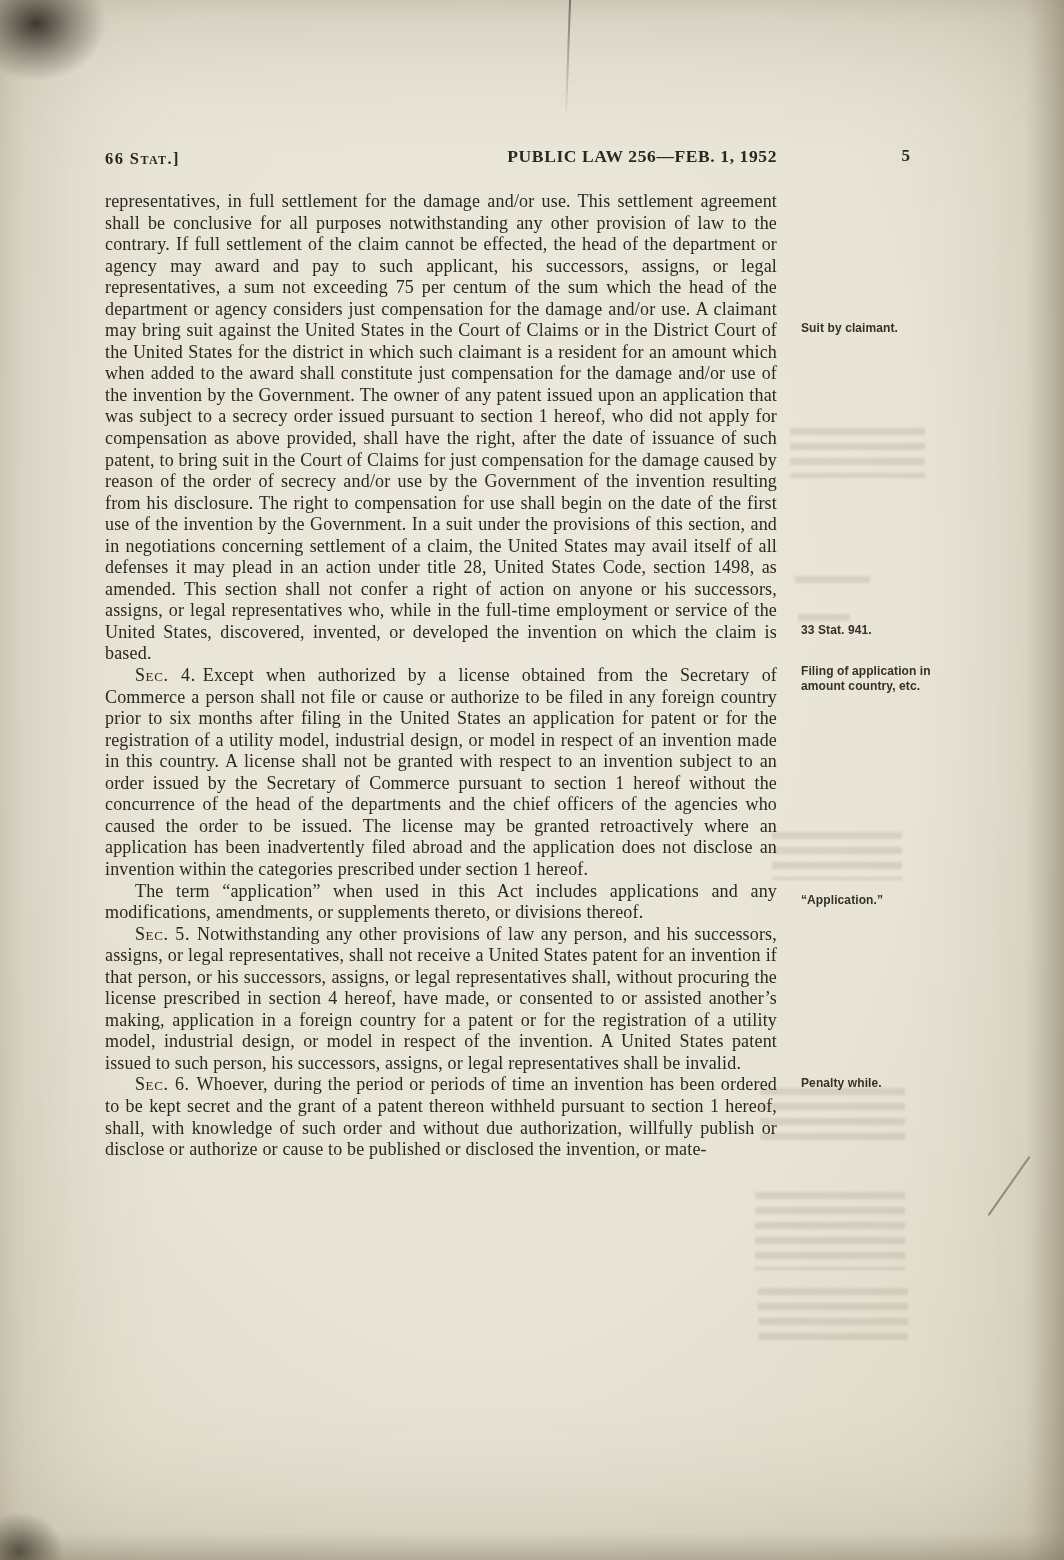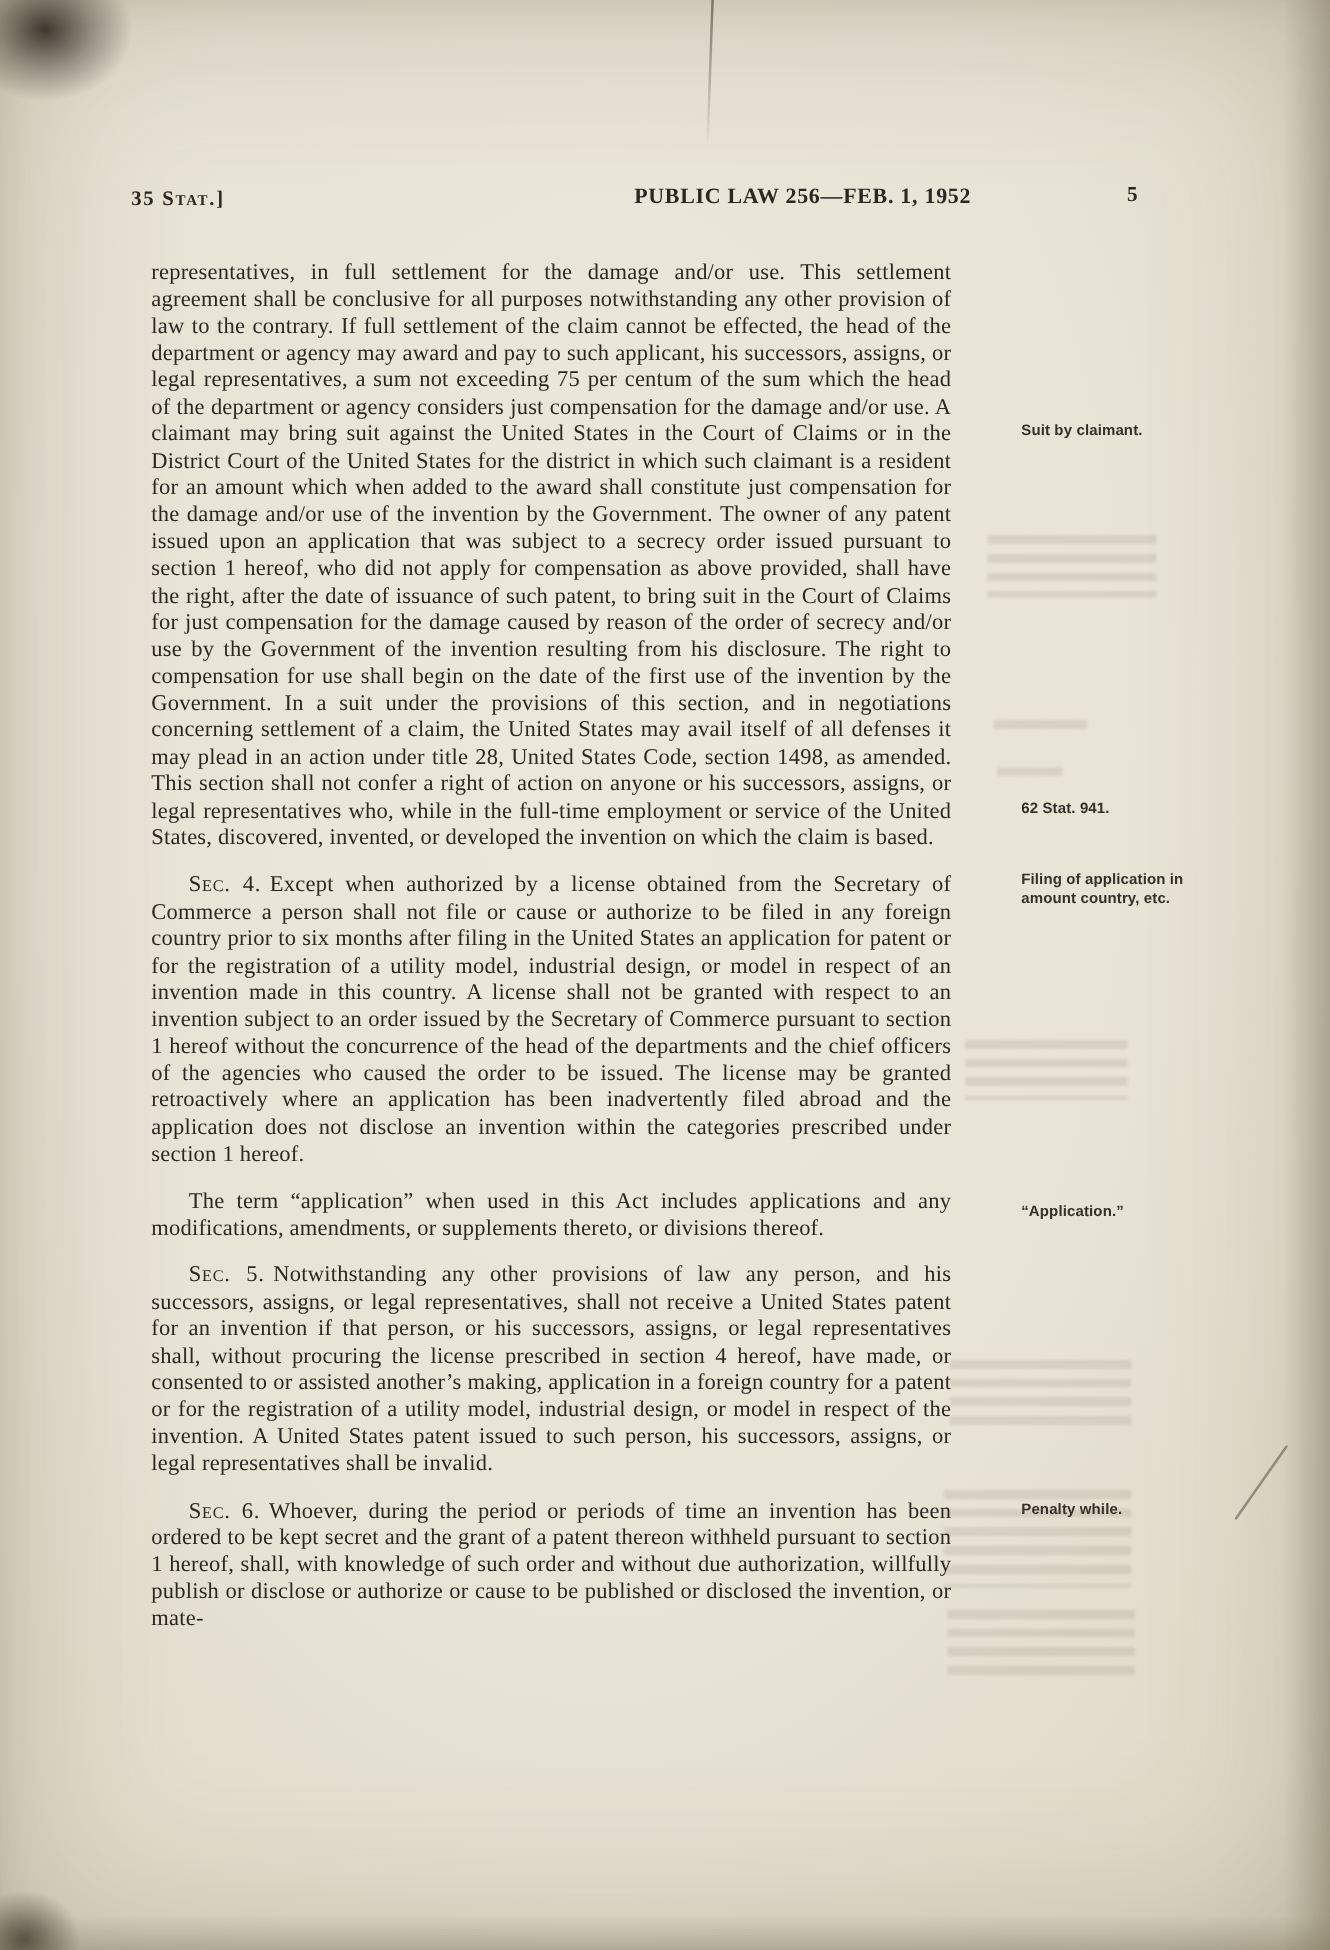--- a/index.html
+++ b/index.html
@@ -33,21 +33,21 @@
     text-align: right; font-size: 17.5px; font-weight: 700; letter-spacing: .6px;
   }
   .page-number { position: absolute; right: 0; top: 0; font-size: 17px; font-weight: 700; }
 
   
   .statute-body {
     position: absolute; left: 105px; top: 191px; width: 672px;
     font-size: 18px; line-height: 21.55px;
     text-align: justify; letter-spacing: .18px;
   }
-  .statute-body p { margin: 16px; position: relative; }
+  .statute-body p { margin: 0; position: relative; }
   .indent { text-indent: 30px; }
   .sec { font-variant: small-caps; letter-spacing: .6px; margin-right: 7px; }
 
   
   .note {
     position: absolute; left: 696px; width: 132px;
     display: block;
     font-family: "Liberation Sans", sans-serif;
     font-size: 12px; line-height: 14.5px; font-weight: 600;
     letter-spacing: .1px; color: #35312a;
@@ -117,31 +117,31 @@
 
   <div class="ghost g1"></div>
   <div class="ghost g2"></div>
   <div class="ghost g3"></div>
   <div class="ghost g4"></div>
   <div class="ghost g5"></div>
   <div class="ghost g6"></div>
   <div class="ghost g7"></div>
 
   <div class="header">
-    <span class="stat-citation">35 Stat.]</span>
+    <span class="stat-citation">66 Stat.]</span>
     <span class="law-title">PUBLIC LAW 256—FEB. 1, 1952</span>
     <span class="page-number">5</span>
   </div>
 
   <div class="statute-body">
 
     <p>
       <span>representatives, in full settlement for the damage and/or use. This settlement agreement shall be conclusive for all purposes notwithstanding any other provision of law to the contrary. If full settlement of the claim cannot be effected, the head of the department or agency may award and pay to such applicant, his successors, assigns, or legal representatives, a sum not exceeding 75 per centum of the sum which the head of the department or agency considers just compensation for the damage and/or use. A claimant may bring suit against the United States in the Court of Claims or in the District Court of the United States for the district in which such claimant is a resident for an amount which when added to the award shall constitute just compensation for the damage and/or use of the invention by the Government. The owner of any patent issued upon an application that was subject to a secrecy order issued pursuant to section 1 hereof, who did not apply for compensation as above provided, shall have the right, after the date of issuance of such patent, to bring suit in the Court of Claims for just compensation for the damage caused by reason of the order of secrecy and/or use by the Government of the invention resulting from his disclosure. The right to compensation for use shall begin on the date of the first use of the invention by the Government. In a suit under the provisions of this section, and in negotiations concerning settlement of a claim, the United States may avail itself of all defenses it may plead in an action under title 28, United States Code, section 1498, as amended. This section shall not confer a right of action on anyone or his successors, assigns, or legal representatives who, while in the full-time employment or service of the United States, discovered, invented, or developed the invention on which the claim is based.</span>
       <span class="note note-1">Suit by claimant.</span>
-      <span class="note note-2">62 Stat. 941.</span>
+      <span class="note note-2">33 Stat. 941.</span>
     </p>
 
     <p class="indent">
       <span class="sec">Sec. 4.</span><span>Except when authorized by a license obtained from the Secretary of Commerce a person shall not file or cause or authorize to be filed in any foreign country prior to six months after filing in the United States an application for patent or for the registration of a utility model, industrial design, or model in respect of an invention made in this country. A license shall not be granted with respect to an invention subject to an order issued by the Secretary of Commerce pursuant to section 1 hereof without the concurrence of the head of the departments and the chief officers of the agencies who caused the order to be issued. The license may be granted retroactively where an application has been inadvertently filed abroad and the application does not disclose an invention within the categories prescribed under section 1 hereof.</span>
       <span class="note note-3">Filing of application in amount country, etc.</span>
     </p>
 
     <p class="indent">
       <span>The term “application” when used in this Act includes applications and any modifications, amendments, or supplements thereto, or divisions thereof.</span>
       <span class="note note-4">“Application.”</span>

